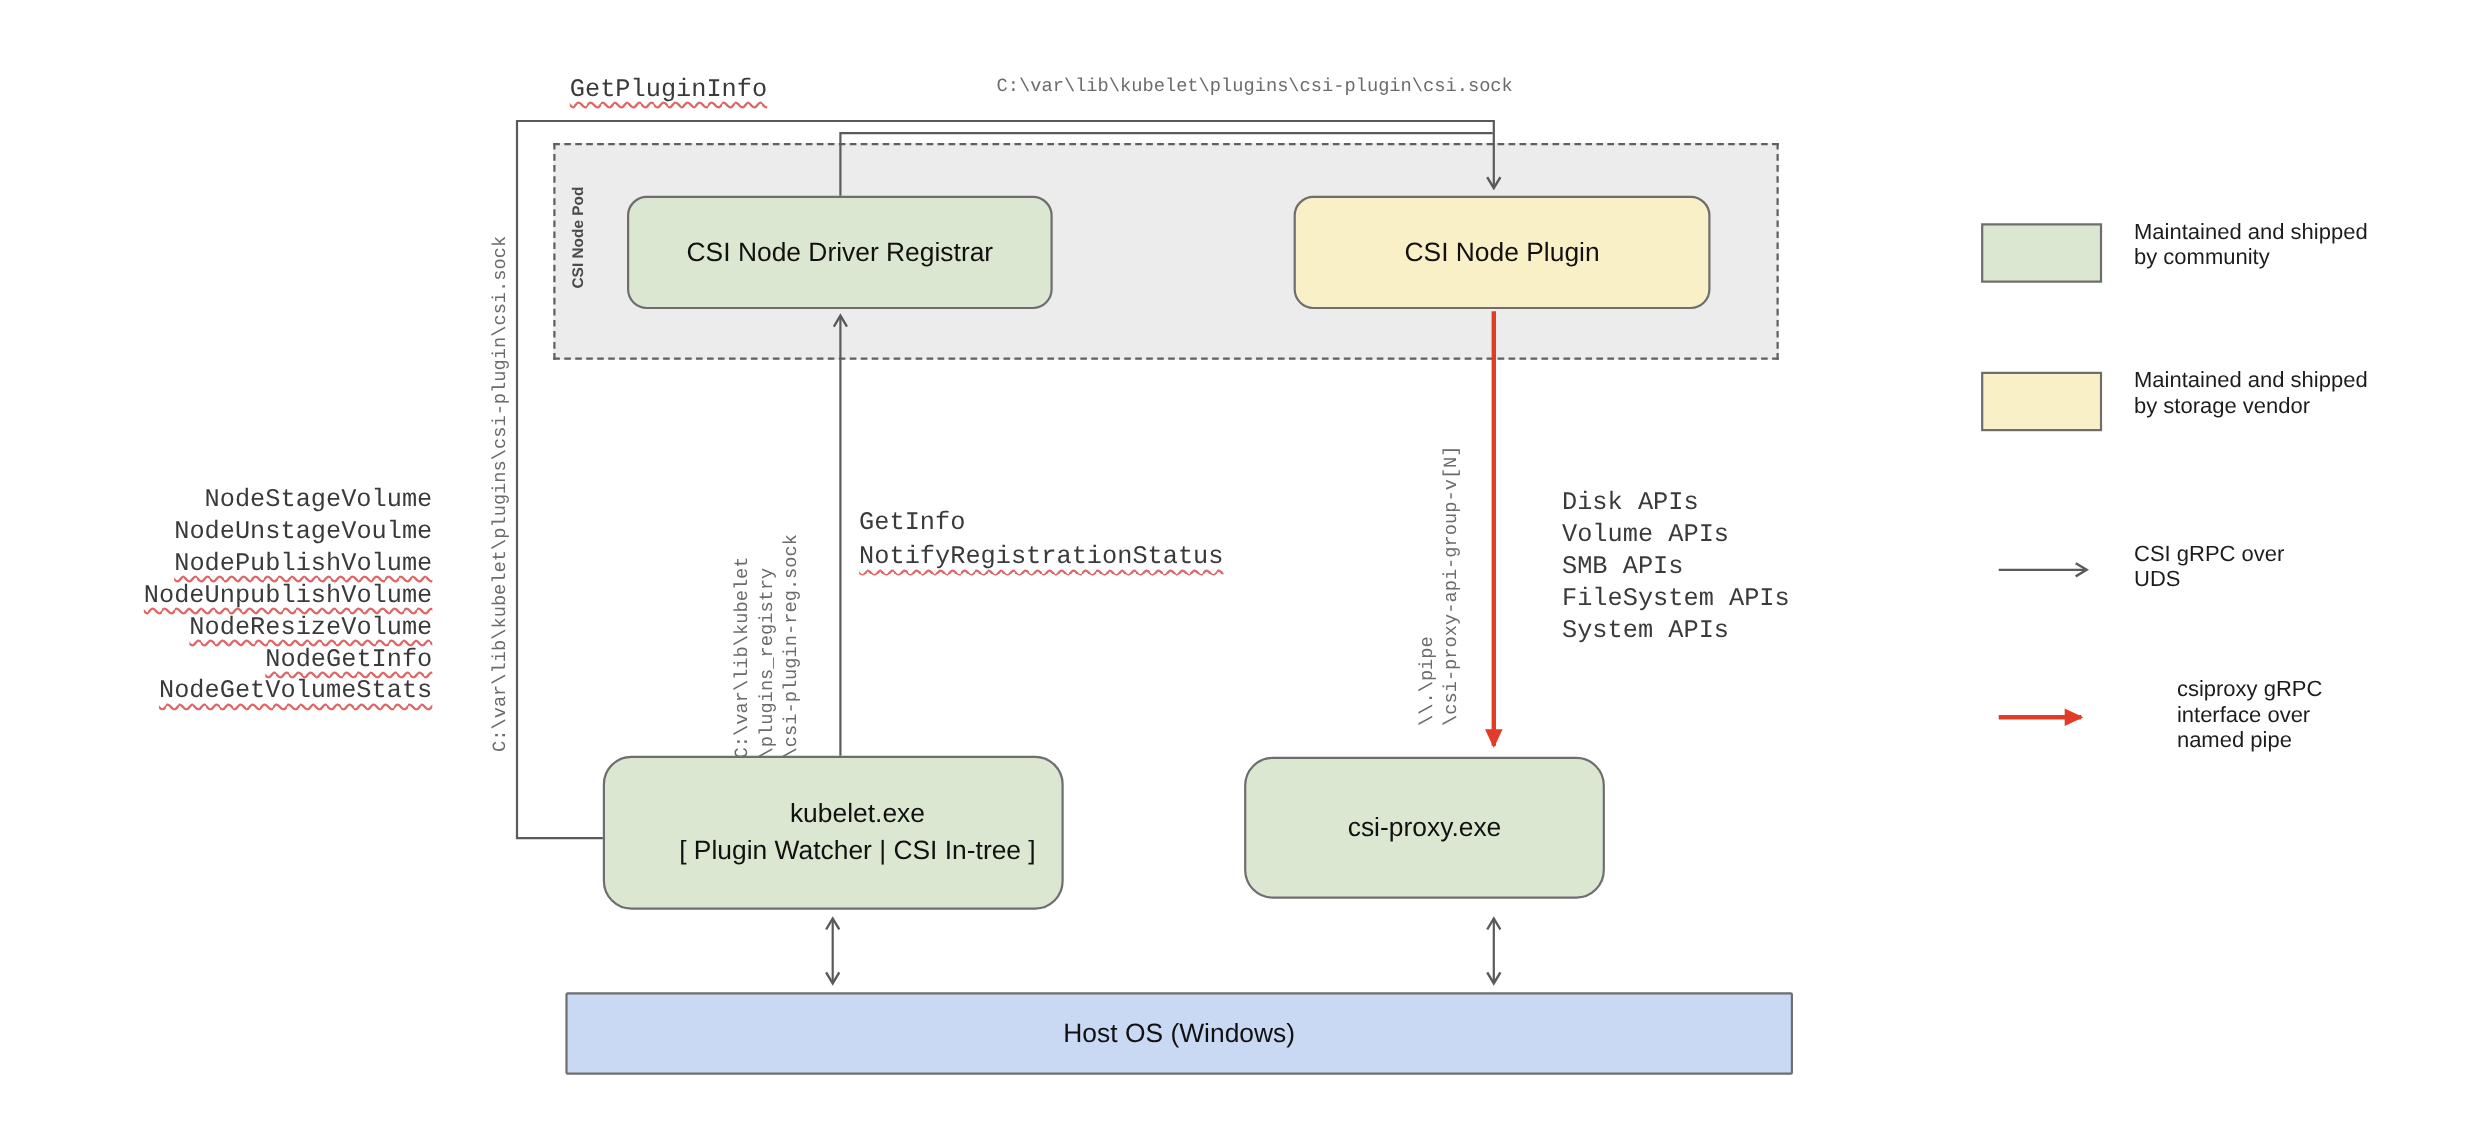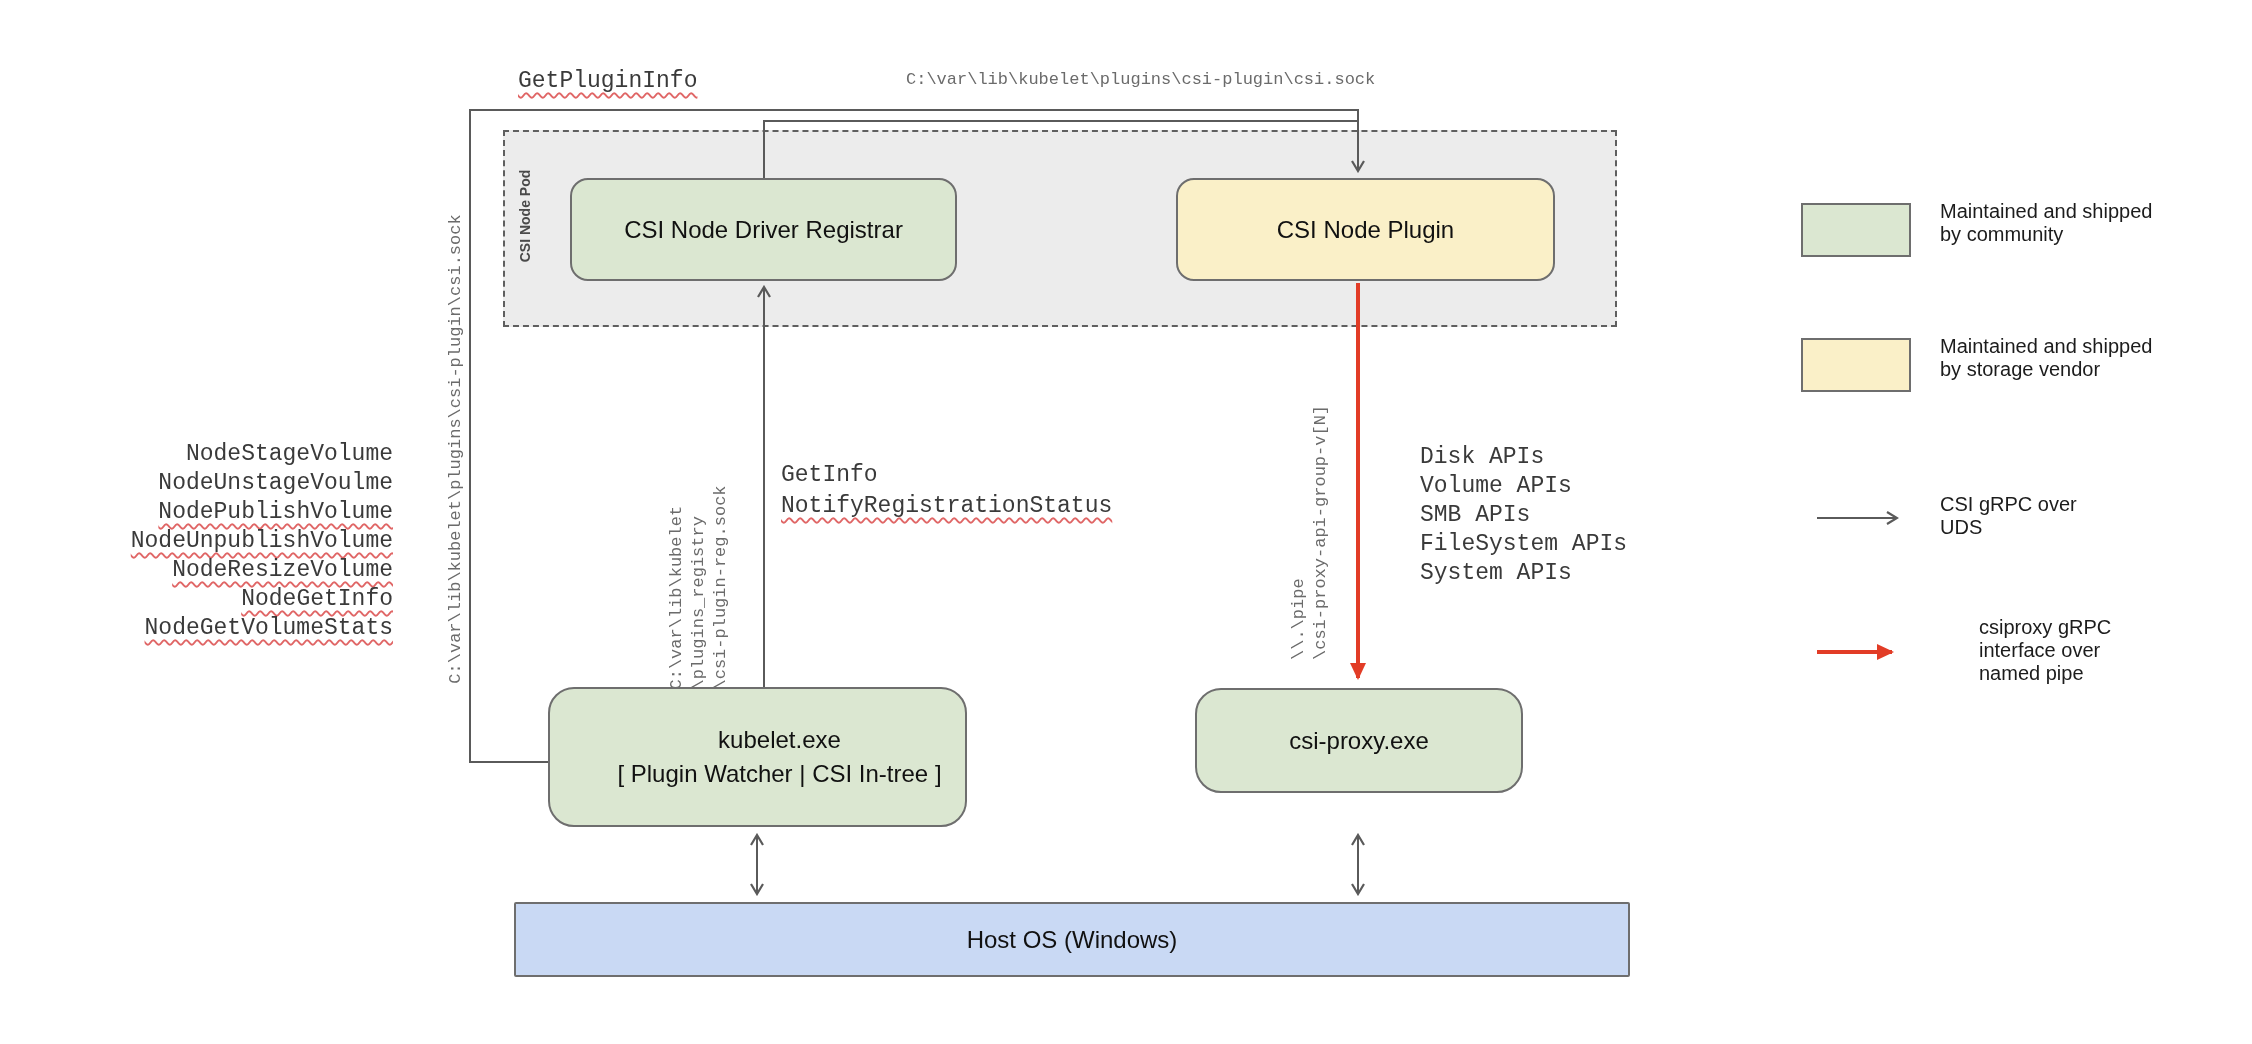--- a/index.html
+++ b/index.html
@@ -102,21 +102,21 @@
     <div>System APIs</div>
   </div>
 
   <div class="box green biglabel" style="left:570px;top:178px;width:387px;height:103px;border-radius:18px;">CSI Node Driver Registrar</div>
 
   <div class="box yellow biglabel" style="left:1176px;top:178px;width:379px;height:103px;border-radius:18px;">CSI Node Plugin</div>
 
   <div class="box green biglabel prelines" style="left:548px;top:687px;width:419px;height:140px;border-radius:26px;padding-left:44px;">kubelet.exe
 [ Plugin Watcher | CSI In-tree ]</div>
 
-  <div class="box green biglabel" style="left:1195px;top:688px;width:328px;height:105px;border-radius:26px;">csi-proxy.exe</div>
+  <div class="box green biglabel" style="left:1131px;top:688px;width:328px;height:129px;border-radius:26px;">csi-proxy.exe</div>
 
   <div class="box blue biglabel" style="left:514px;top:902px;width:1116px;height:75px;border-radius:2px;">Host OS (Windows)</div>
 
   <div class="swatch" style="left:1801px;top:203px;width:110px;height:54px;background:#dbe7d1;"></div>
   <div class="abs legend-text" style="left:1940px;top:200px;">Maintained and shipped
 by community</div>
 
   <div class="swatch" style="left:1801px;top:338px;width:110px;height:54px;background:#faf0c8;"></div>
   <div class="abs legend-text" style="left:1940px;top:335px;">Maintained and shipped
 by storage vendor</div>

